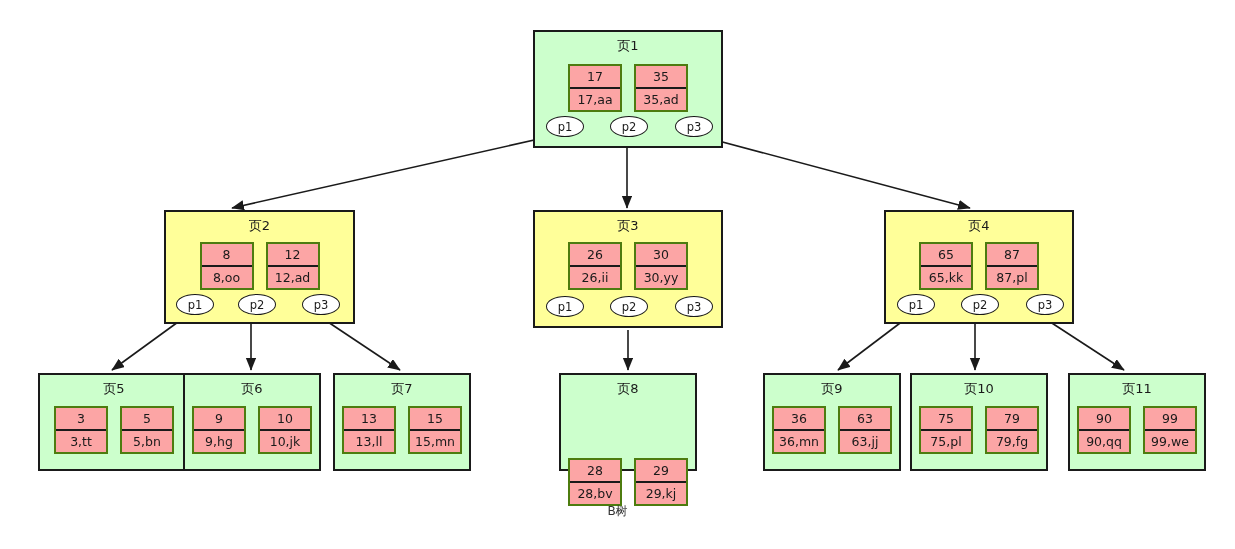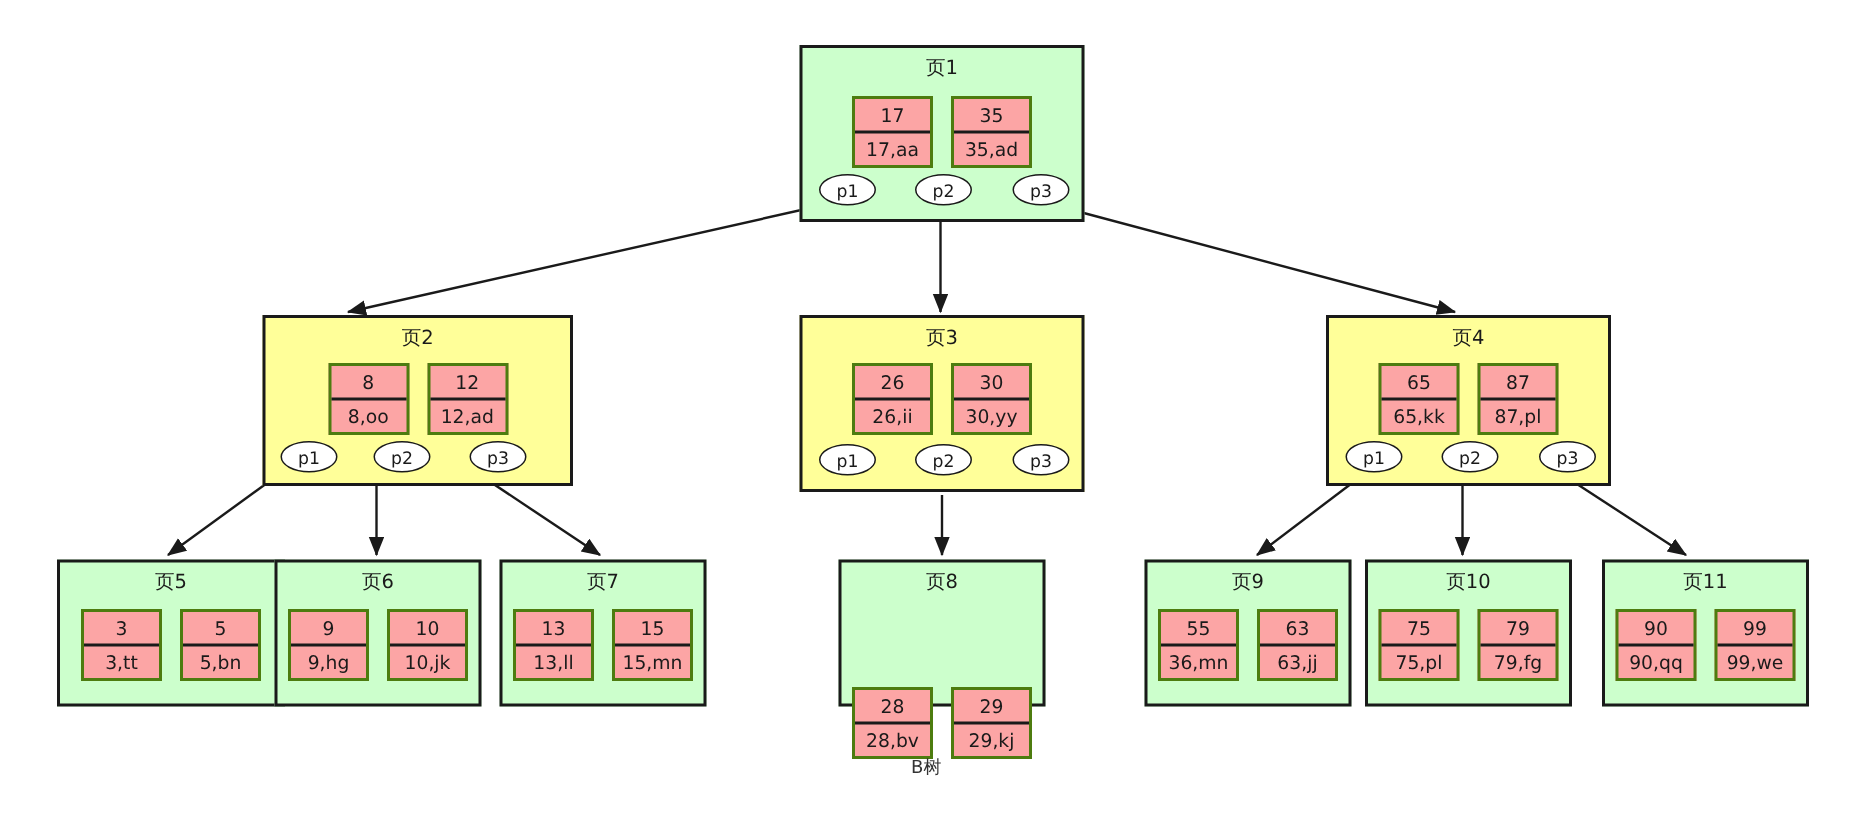--- a/index.html
+++ b/index.html
@@ -138,21 +138,21 @@
             <div class="key">35</div>
             <div class="val">35,ad</div>
           </div>
         </div>
         <div class="ptrs" style="top: 84px;">
           <div class="ptr" style="left: 11px;">p1</div>
           <div class="ptr" style="left: 75px;">p2</div>
           <div class="ptr" style="left: 140px;">p3</div>
         </div>
       </div>
-      <div class="node yellow" style="left: 175px; top: 210px; width: 207px; height: 114px;">
+      <div class="node yellow" style="left: 164px; top: 210px; width: 191px; height: 114px;">
         <div class="node-title">页2</div>
         <div class="cells" style="top: 30px;">
           <div class="cell">
             <div class="key">8</div>
             <div class="val">8,oo</div>
           </div>
           <div class="cell">
             <div class="key">12</div>
             <div class="val">12,ad</div>
           </div>
@@ -248,21 +248,21 @@
           <div class="cell">
             <div class="key">29</div>
             <div class="val">29,kj</div>
           </div>
         </div>
       </div>
       <div class="node green" style="left: 763px; top: 373px; width: 138px; height: 98px; padding-left: 28px;">
         <div class="node-title">页9</div>
         <div class="cells" style="top: 31px;">
           <div class="cell">
-            <div class="key">55</div>
+            <div class="key">36</div>
             <div class="val">36,mn</div>
           </div>
           <div class="cell">
             <div class="key">63</div>
             <div class="val">63,jj</div>
           </div>
         </div>
       </div>
       <div class="node green" style="left: 910px; top: 373px; width: 138px; height: 98px;">
         <div class="node-title">页10</div>

